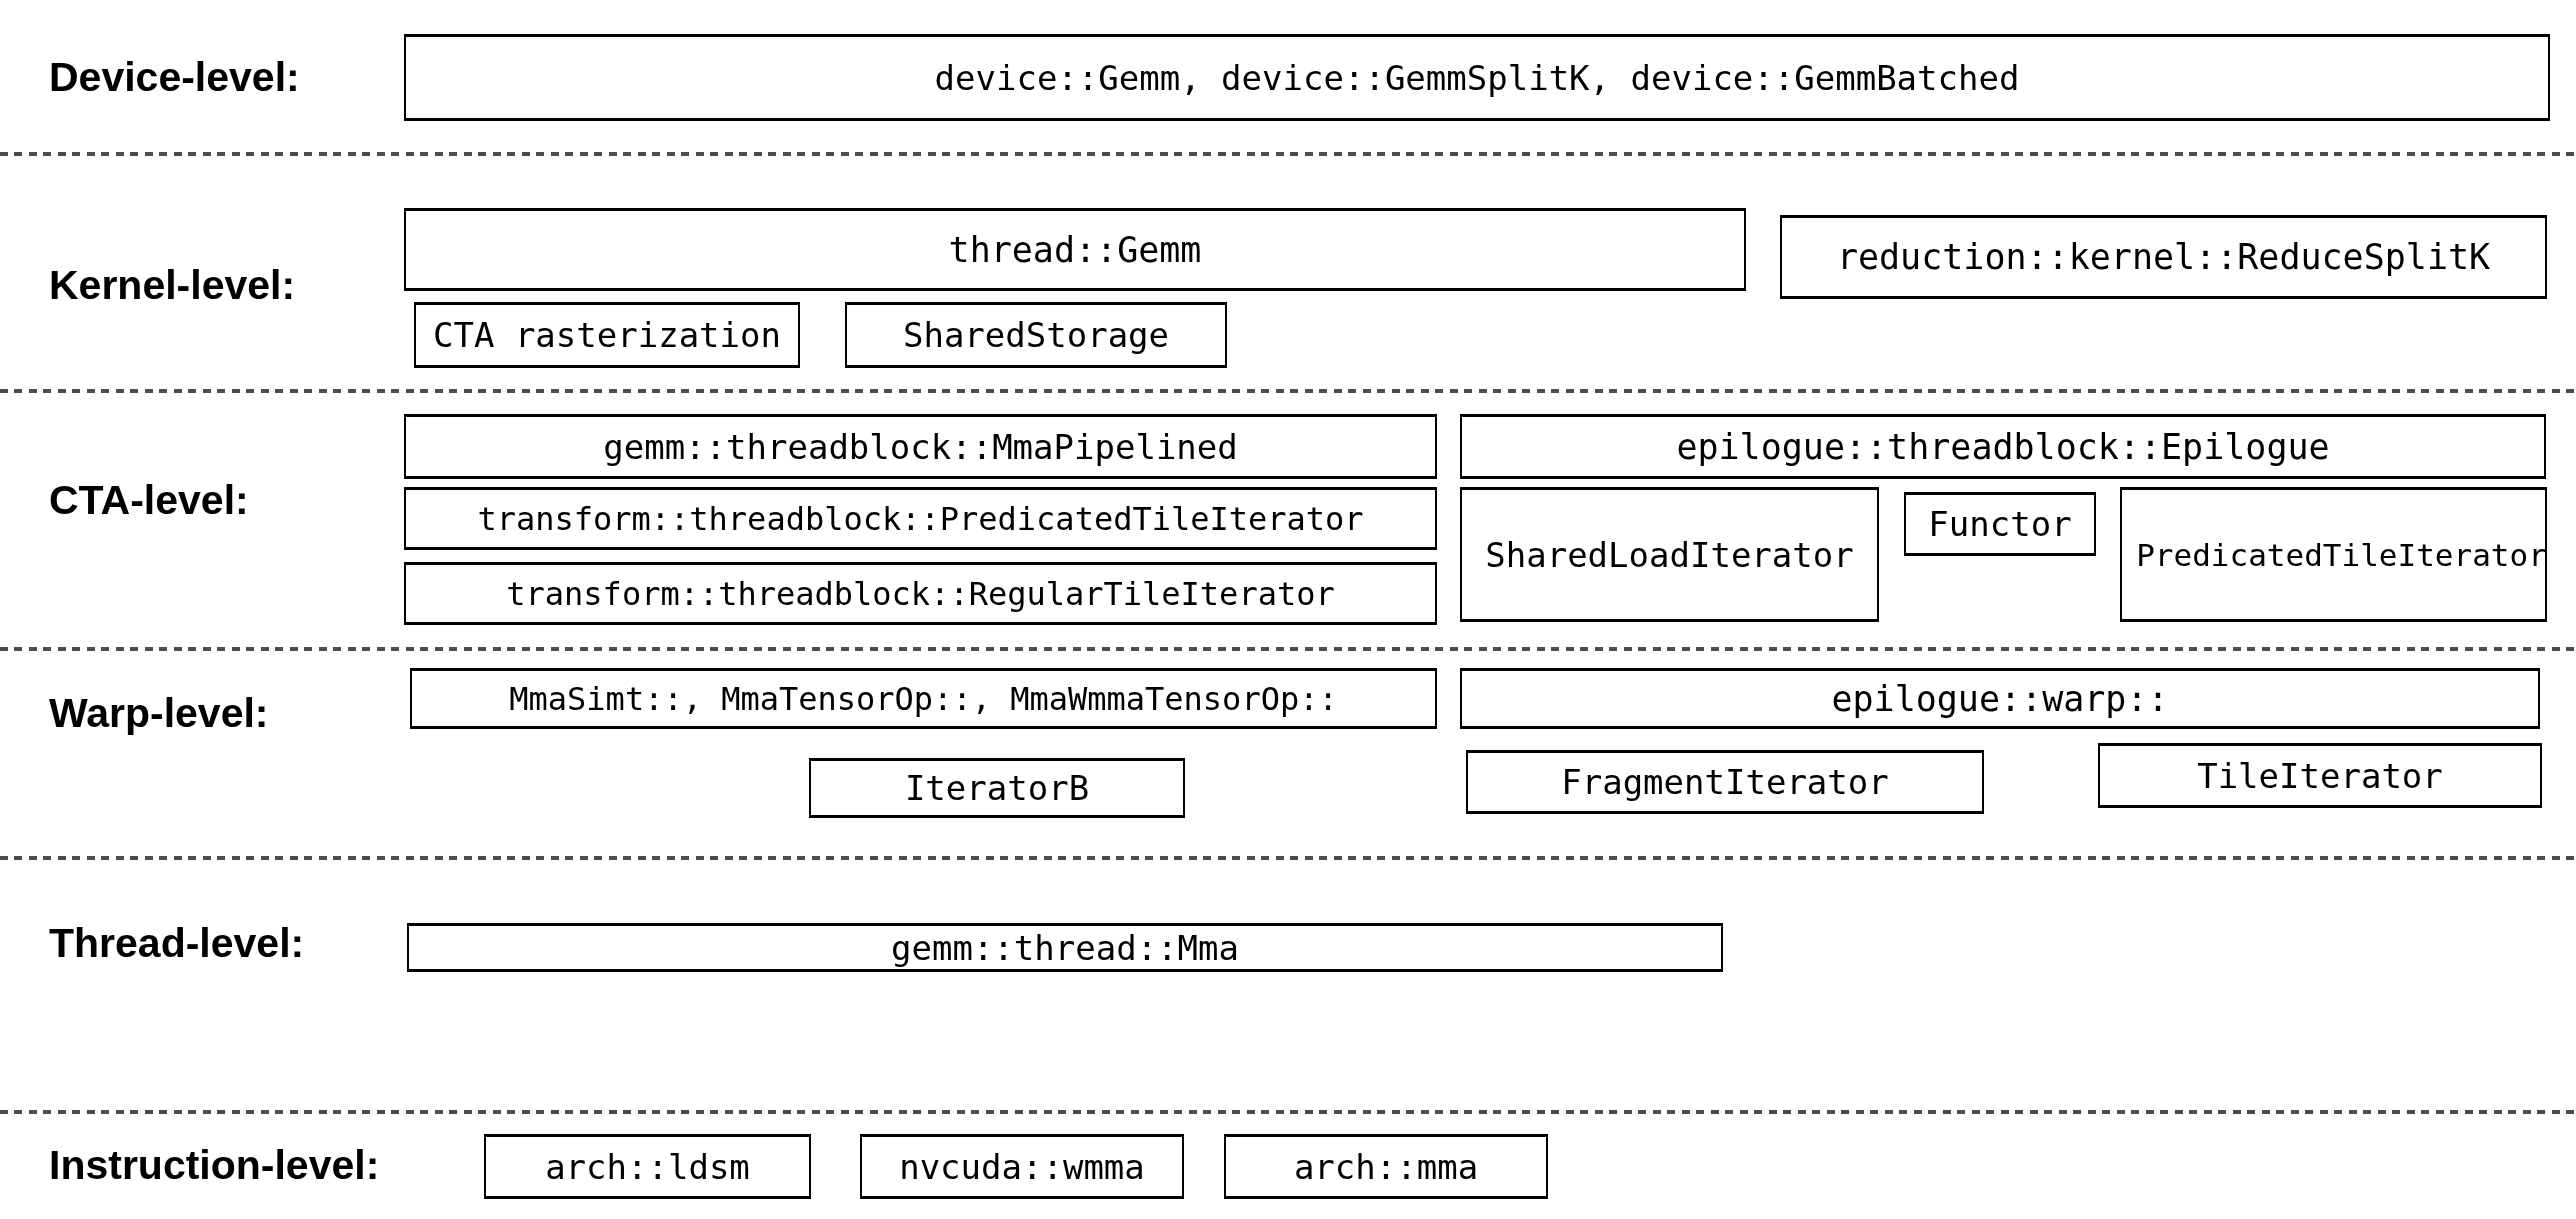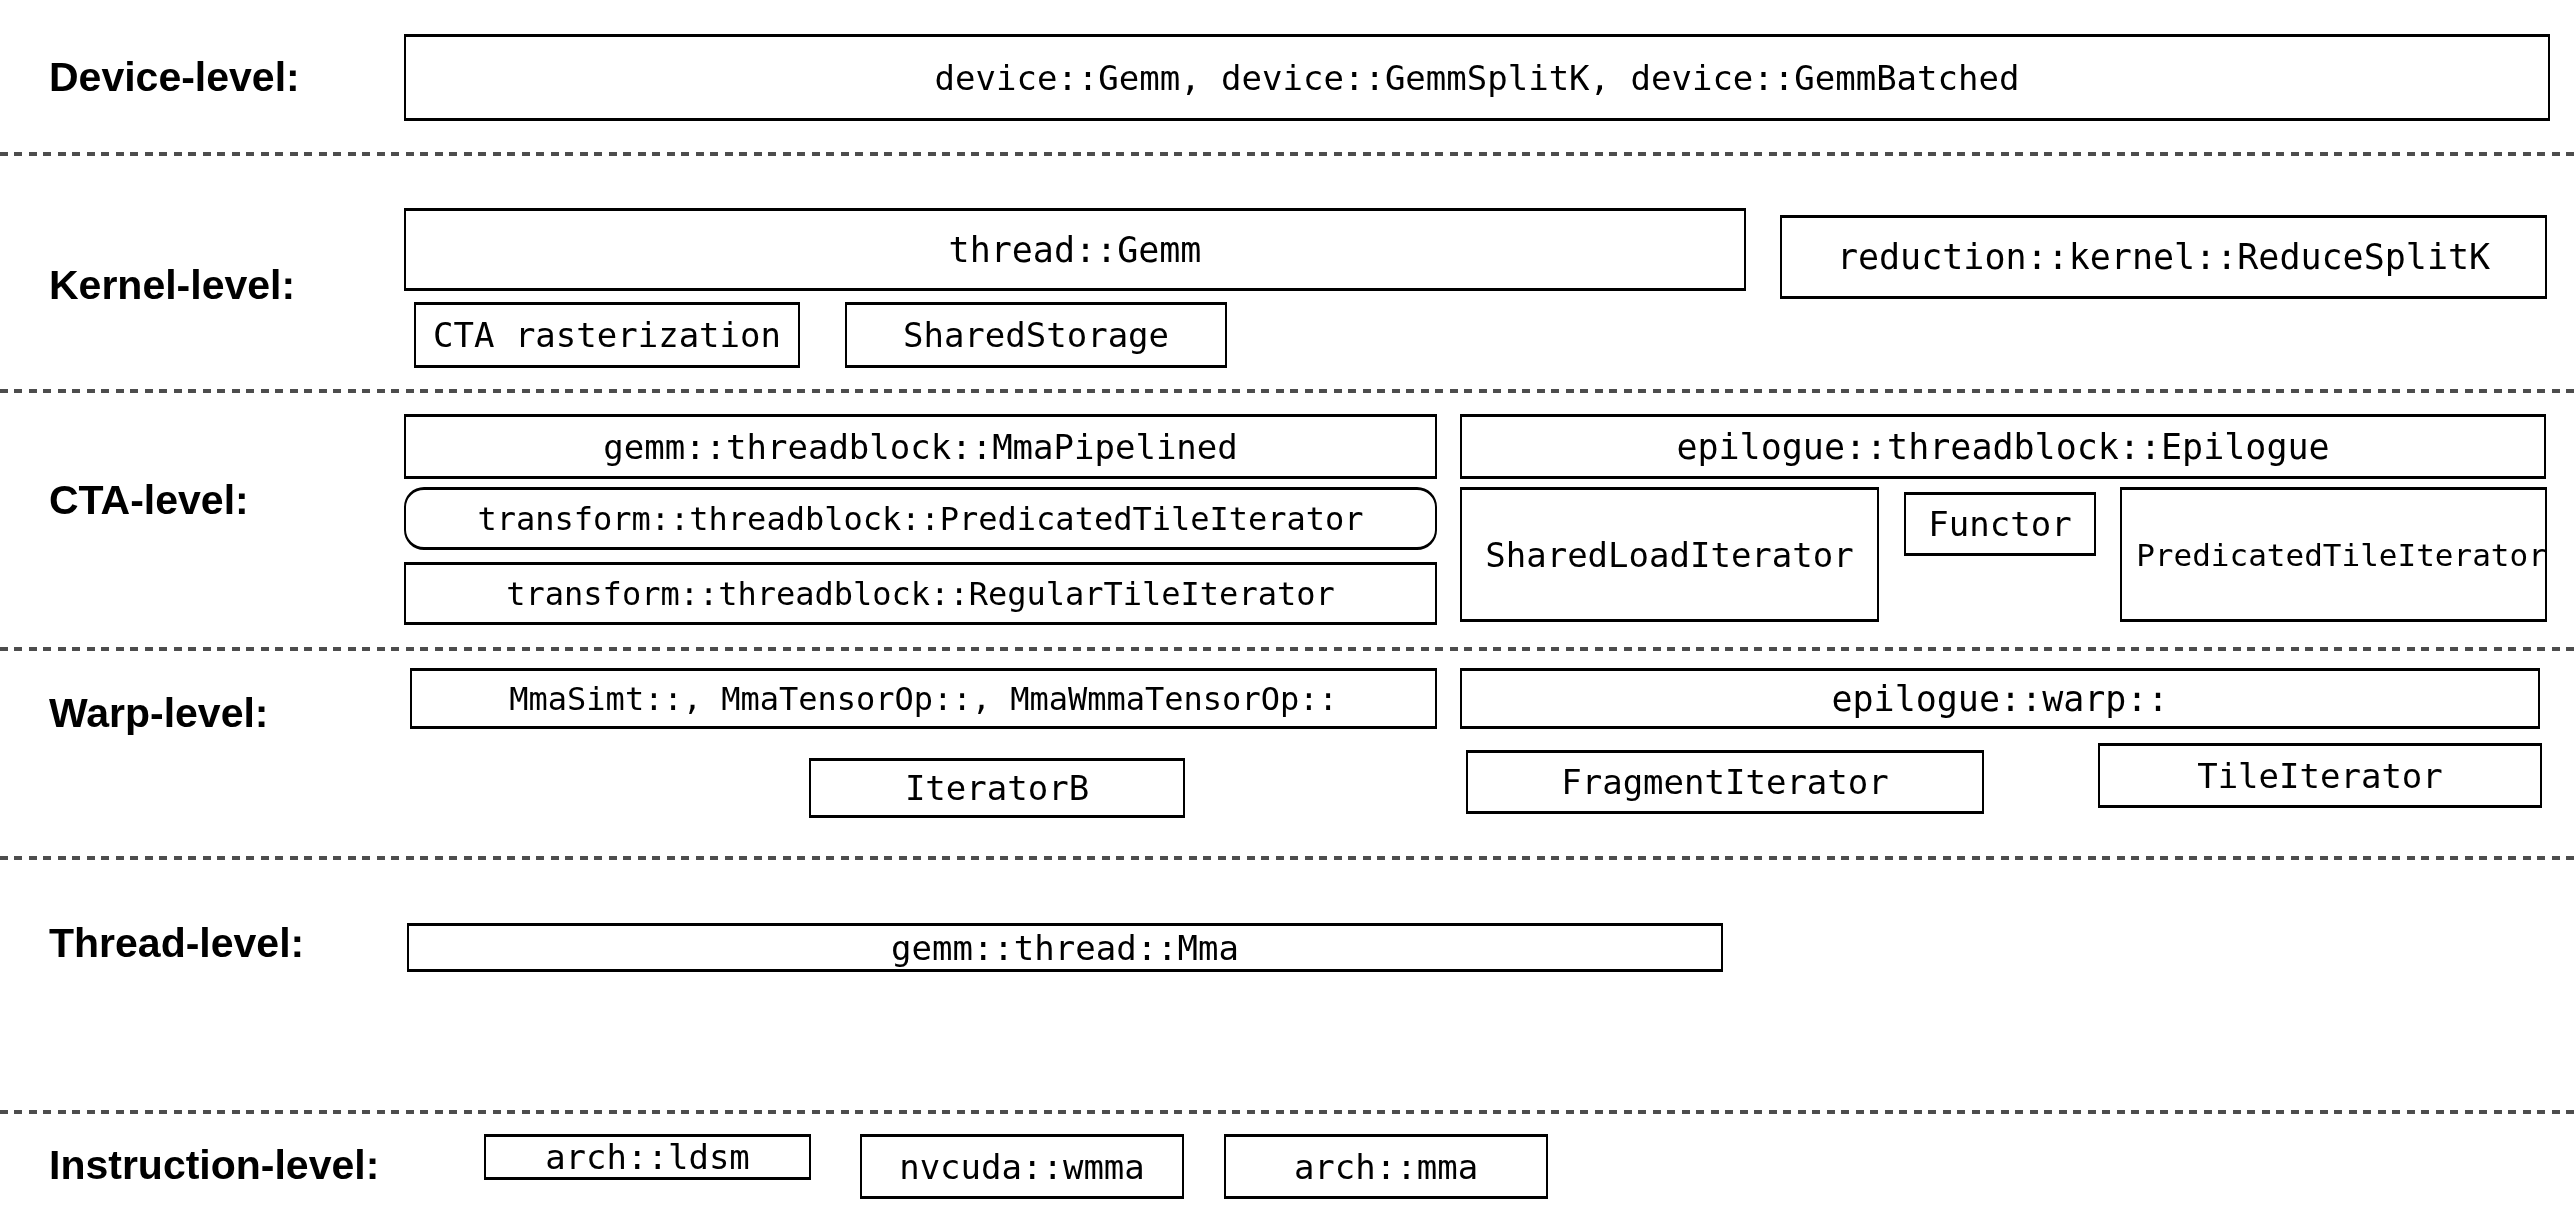--- a/index.html
+++ b/index.html
@@ -68,39 +68,39 @@
 
   
   #b-kernel-gemm   { left: 404px;  top: 208px;  width: 1342px; height: 83px; }
   #b-kernel-reduce { left: 1780px; top: 215px;  width: 767px; height: 84px; }
   #b-cta-raster    { left: 414px;  top: 302px;  width: 386px;  height: 66px; }
   #b-shared-store  { left: 845px; top: 302px;  width: 382px;  height: 66px; }
 
   
   #b-mma-pipelined { left: 404px;  top: 414px;  width: 1033px; height: 65px; }
   #b-epilogue      { left: 1460px; top: 414px;  width: 1086px; height: 65px; }
-  #b-pred-tile     { left: 404px;  top: 487px;  width: 1033px; height: 63px; border-radius: 20px; }
+  #b-pred-tile     { left: 404px;  top: 487px;  width: 1033px; height: 63px; }
   #b-reg-tile      { left: 404px;  top: 562px;  width: 1033px; height: 63px; }
   #b-shared-load   { left: 1460px; top: 487px;  width: 419px;  height: 135px; }
   #b-functor       { left: 1904px; top: 492px;  width: 192px;  height: 64px; }
   #b-pred-tile2    { left: 2120px; top: 487px;  width: 427px;  height: 135px; padding-left: 16px; }
 
   
   #b-warp-mma      { left: 410px;  top: 668px;  width: 1027px; height: 61px; }
   #b-warp-epilogue { left: 1460px; top: 668px;  width: 1080px; height: 61px; }
   #b-iter-a        { left: 414px;  top: 758px;  width: 376px;  height: 60px; }
   #b-iter-b        { left: 809px; top: 758px;  width: 376px;  height: 60px; }
   #b-frag-iter     { left: 1466px; top: 750px;  width: 518px;  height: 64px; }
   #b-tile-iter     { left: 2098px; top: 743px;  width: 444px;  height: 65px; }
 
   
   #b-thread-mma    { left: 407px;  top: 923px; width: 1316px; height: 49px; }
 
   
-  #b-ldsm          { left: 484px;  top: 1134px; width: 327px;  height: 46px; }
+  #b-ldsm          { left: 484px;  top: 1134px; width: 327px;  height: 65px; }
   #b-wmma          { left: 860px; top: 1134px; width: 324px;  height: 65px; }
   #b-mma           { left: 1224px; top: 1134px; width: 324px;  height: 65px; }
 </style>
 </head>
 <body>
 
 <div id="canvas">
 
   <div class="row-label" id="l-device">Device-level:</div>
   <div class="row-label" id="l-kernel">Kernel-level:</div>

